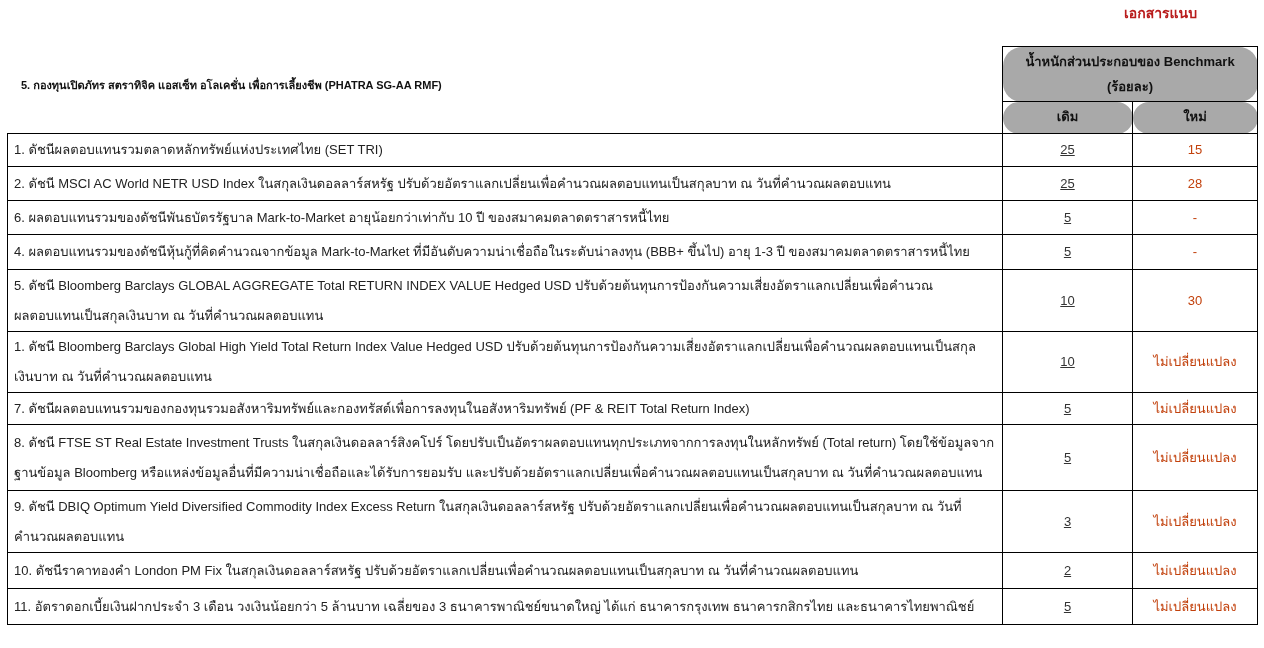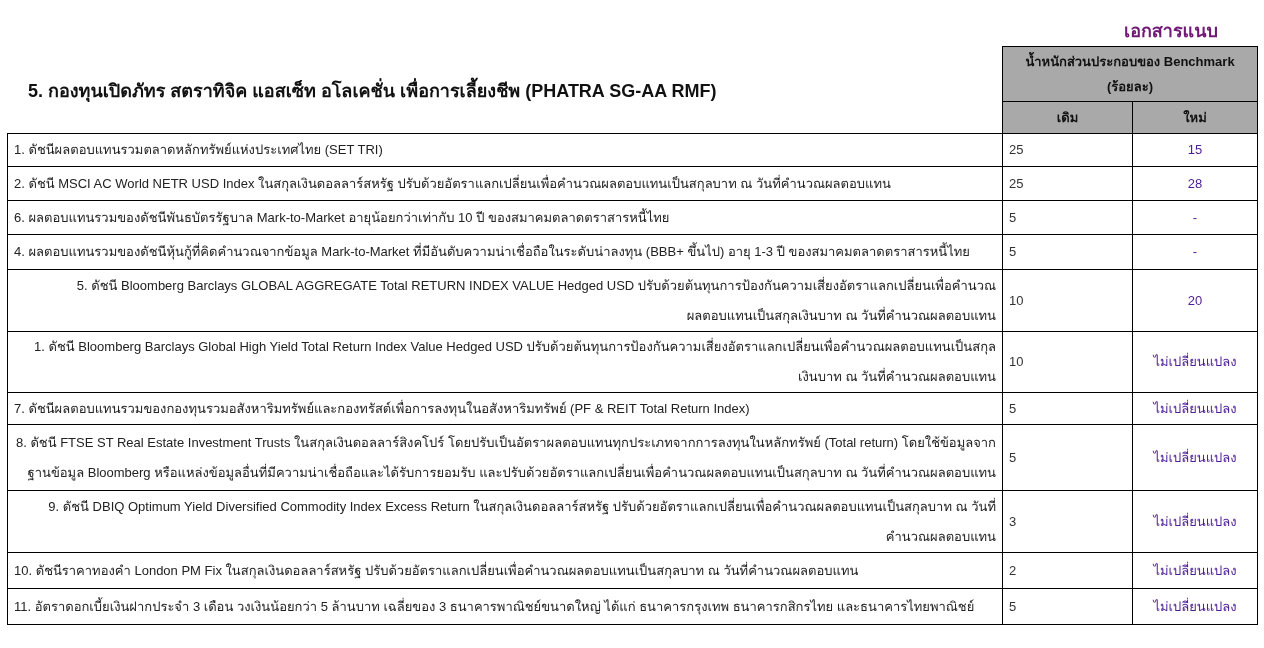--- a/index.html
+++ b/index.html
@@ -2,26 +2,26 @@
 <html><head>
 <meta charset="utf-8">
 <style>
   html, body { margin: 0; padding: 0; background: #ffffff; }
   body {
     width: 1264px; height: 648px; position: relative; overflow: hidden;
     font-family: "Liberation Sans", "DejaVu Sans", sans-serif;
     color: #222222;
   }
   .attachment {
-    position: absolute; left: 1124px; top: 16px;
-    font-size: 18px; font-weight: bold; color: #701a75;
+    position: absolute; left: 1124px; top: 2px;
+    font-size: 14px; font-weight: bold; color: #b91c1c;
   }
   .fund-title {
-    position: absolute; left: 28px; top: 76px;
-    font-size: 18px; font-weight: bold; color: #111;
+    position: absolute; left: 21px; top: 76px;
+    font-size: 11px; font-weight: bold; color: #111;
   }
   table.bench {
     position: absolute; left: 7px; top: 46px;
     border-collapse: collapse;
     table-layout: fixed;
     width: 1250px;
   }
   table.bench td, table.bench th {
     border: 1px solid #000;
     font-size: 13px;
@@ -30,27 +30,28 @@
     line-height: 30px;
     font-weight: normal;
   }
   .blank-head { border-top: none !important; border-left: none !important; border-bottom: 1px solid #000 !important; }
   th.hdr {
     background: #a9a9a9;
     text-align: center;
     font-weight: bold !important;
     color: #111;
     font-size: 13px;
+    border-radius: 19px;
   }
   th.hdr-main { line-height: 25px !important; padding: 2px 4px !important; }
-  th.hdr-sub { height: 31px; line-height: 31px; font-size: 14px; }
+  th.hdr-sub { height: 31px; line-height: 31px; font-size: 14px; font-family: Liberation Mono, monospace; }
   td.desc { text-align: left; color: #222; padding-left: 6px; }
-  td.num { text-align: left; color: #333; font-size: 14px; }
-  td.chg { text-align: center; color: #4c1d95; font-size: 14px; }
-  td.desc.two { line-height: 30px; text-align: right; }
+  td.num { text-align: center; color: #333; font-size: 14px; text-decoration: underline; }
+  td.chg { text-align: center; color: #c2410c; font-size: 14px; }
+  td.desc.two { line-height: 30px; }
 </style>
 </head>
 <body>
 
 <div class="attachment">เอกสารแนบ</div>
 <div class="fund-title">5. กองทุนเปิดภัทร สตราทิจิค แอสเซ็ท อโลเคชั่น เพื่อการเลี้ยงชีพ (PHATRA SG-AA RMF)</div>
 
 <table class="bench">
   <colgroup>
     <col style="width:995px">
@@ -90,21 +91,21 @@
       <td class="desc">4. ผลตอบแทนรวมของดัชนีหุ้นกู้ที่คิดคำนวณจากข้อมูล Mark-to-Market ที่มีอันดับความน่าเชื่อถือในระดับน่าลงทุน (BBB+ ขึ้นไป) อายุ 1-3 ปี ของสมาคมตลาดตราสารหนี้ไทย</td>
       <td class="num">5</td>
       <td class="chg">-</td>
     </tr>
     <tr style="height:62px">
       <td class="desc two">
         <span>5. ดัชนี Bloomberg Barclays GLOBAL AGGREGATE Total RETURN INDEX VALUE Hedged USD ปรับด้วยต้นทุนการป้องกันความเสี่ยงอัตราแลกเปลี่ยนเพื่อคำนวณ</span><br>
         <span>ผลตอบแทนเป็นสกุลเงินบาท ณ วันที่คำนวณผลตอบแทน</span>
       </td>
       <td class="num">10</td>
-      <td class="chg">20</td>
+      <td class="chg">30</td>
     </tr>
     <tr style="height:60px">
       <td class="desc two">
         <span>1. ดัชนี Bloomberg Barclays Global High Yield Total Return Index Value Hedged USD ปรับด้วยต้นทุนการป้องกันความเสี่ยงอัตราแลกเปลี่ยนเพื่อคำนวณผลตอบแทนเป็นสกุล</span><br>
         <span>เงินบาท ณ วันที่คำนวณผลตอบแทน</span>
       </td>
       <td class="num">10</td>
       <td class="chg">ไม่เปลี่ยนแปลง</td>
     </tr>
     <tr style="height:32px">

